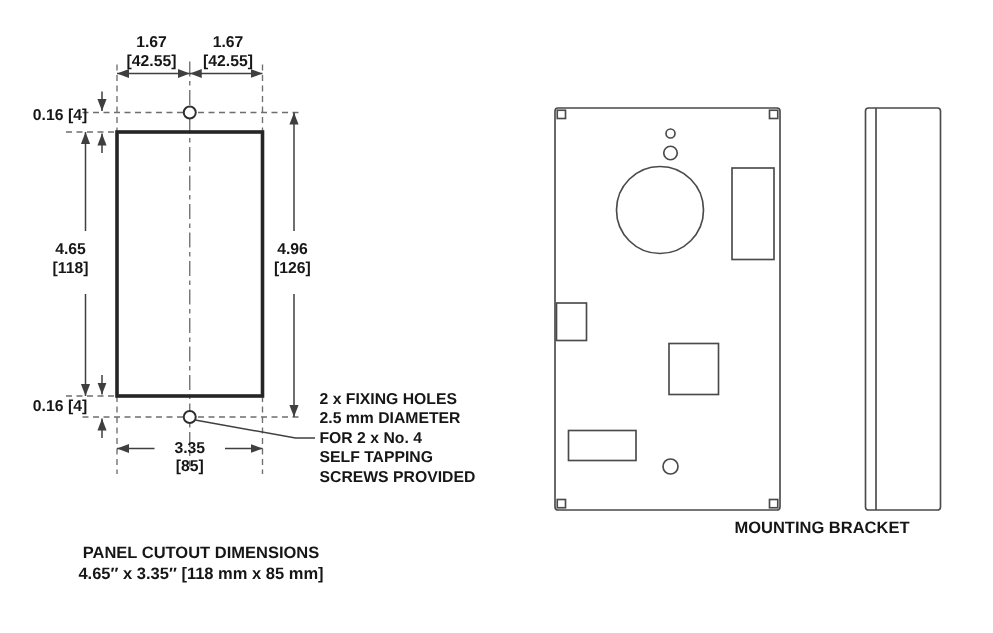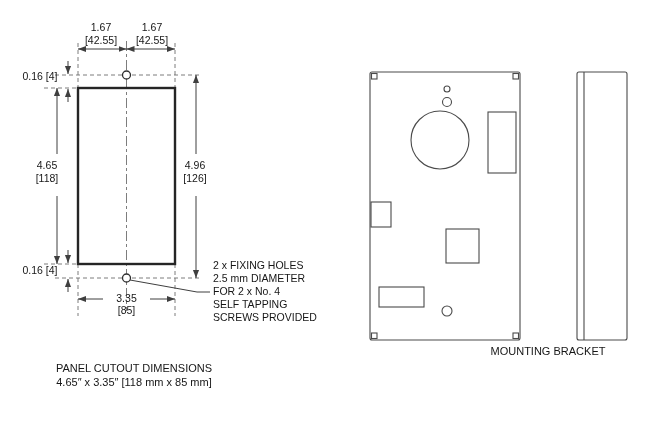--- a/index.html
+++ b/index.html
@@ -3,20 +3,21 @@
 <meta charset="utf-8">
 <style>
   * { margin: 0; padding: 0; box-sizing: border-box; }
   html, body { background: #ffffff; font-family: "Liberation Sans", sans-serif; }
   .canvas {
     position: relative;
     width: 662px;
     height: 422px;
     background: #ffffff;
     overflow: hidden;
+    font-weight: bold;
   }
   svg { display: block; }
   svg text { fill: #161616; font-family: "Liberation Sans", sans-serif; }
   .dim  { font-size: 10.5px; }
   .note { font-size: 10.5px; }
   .cap  { font-size: 11px; }
   .solid   { stroke: #4a4a4a; stroke-width: 1.1; fill: none; }
   .thick   { stroke: #252525; stroke-width: 2.4; fill: none; }
   .dash    { stroke: #6e6e6e; stroke-width: 0.9; fill: none; stroke-dasharray: 4 3; }
   .cline   { stroke: #6e6e6e; stroke-width: 0.9; fill: none; stroke-dasharray: 10 3 3 3; }

